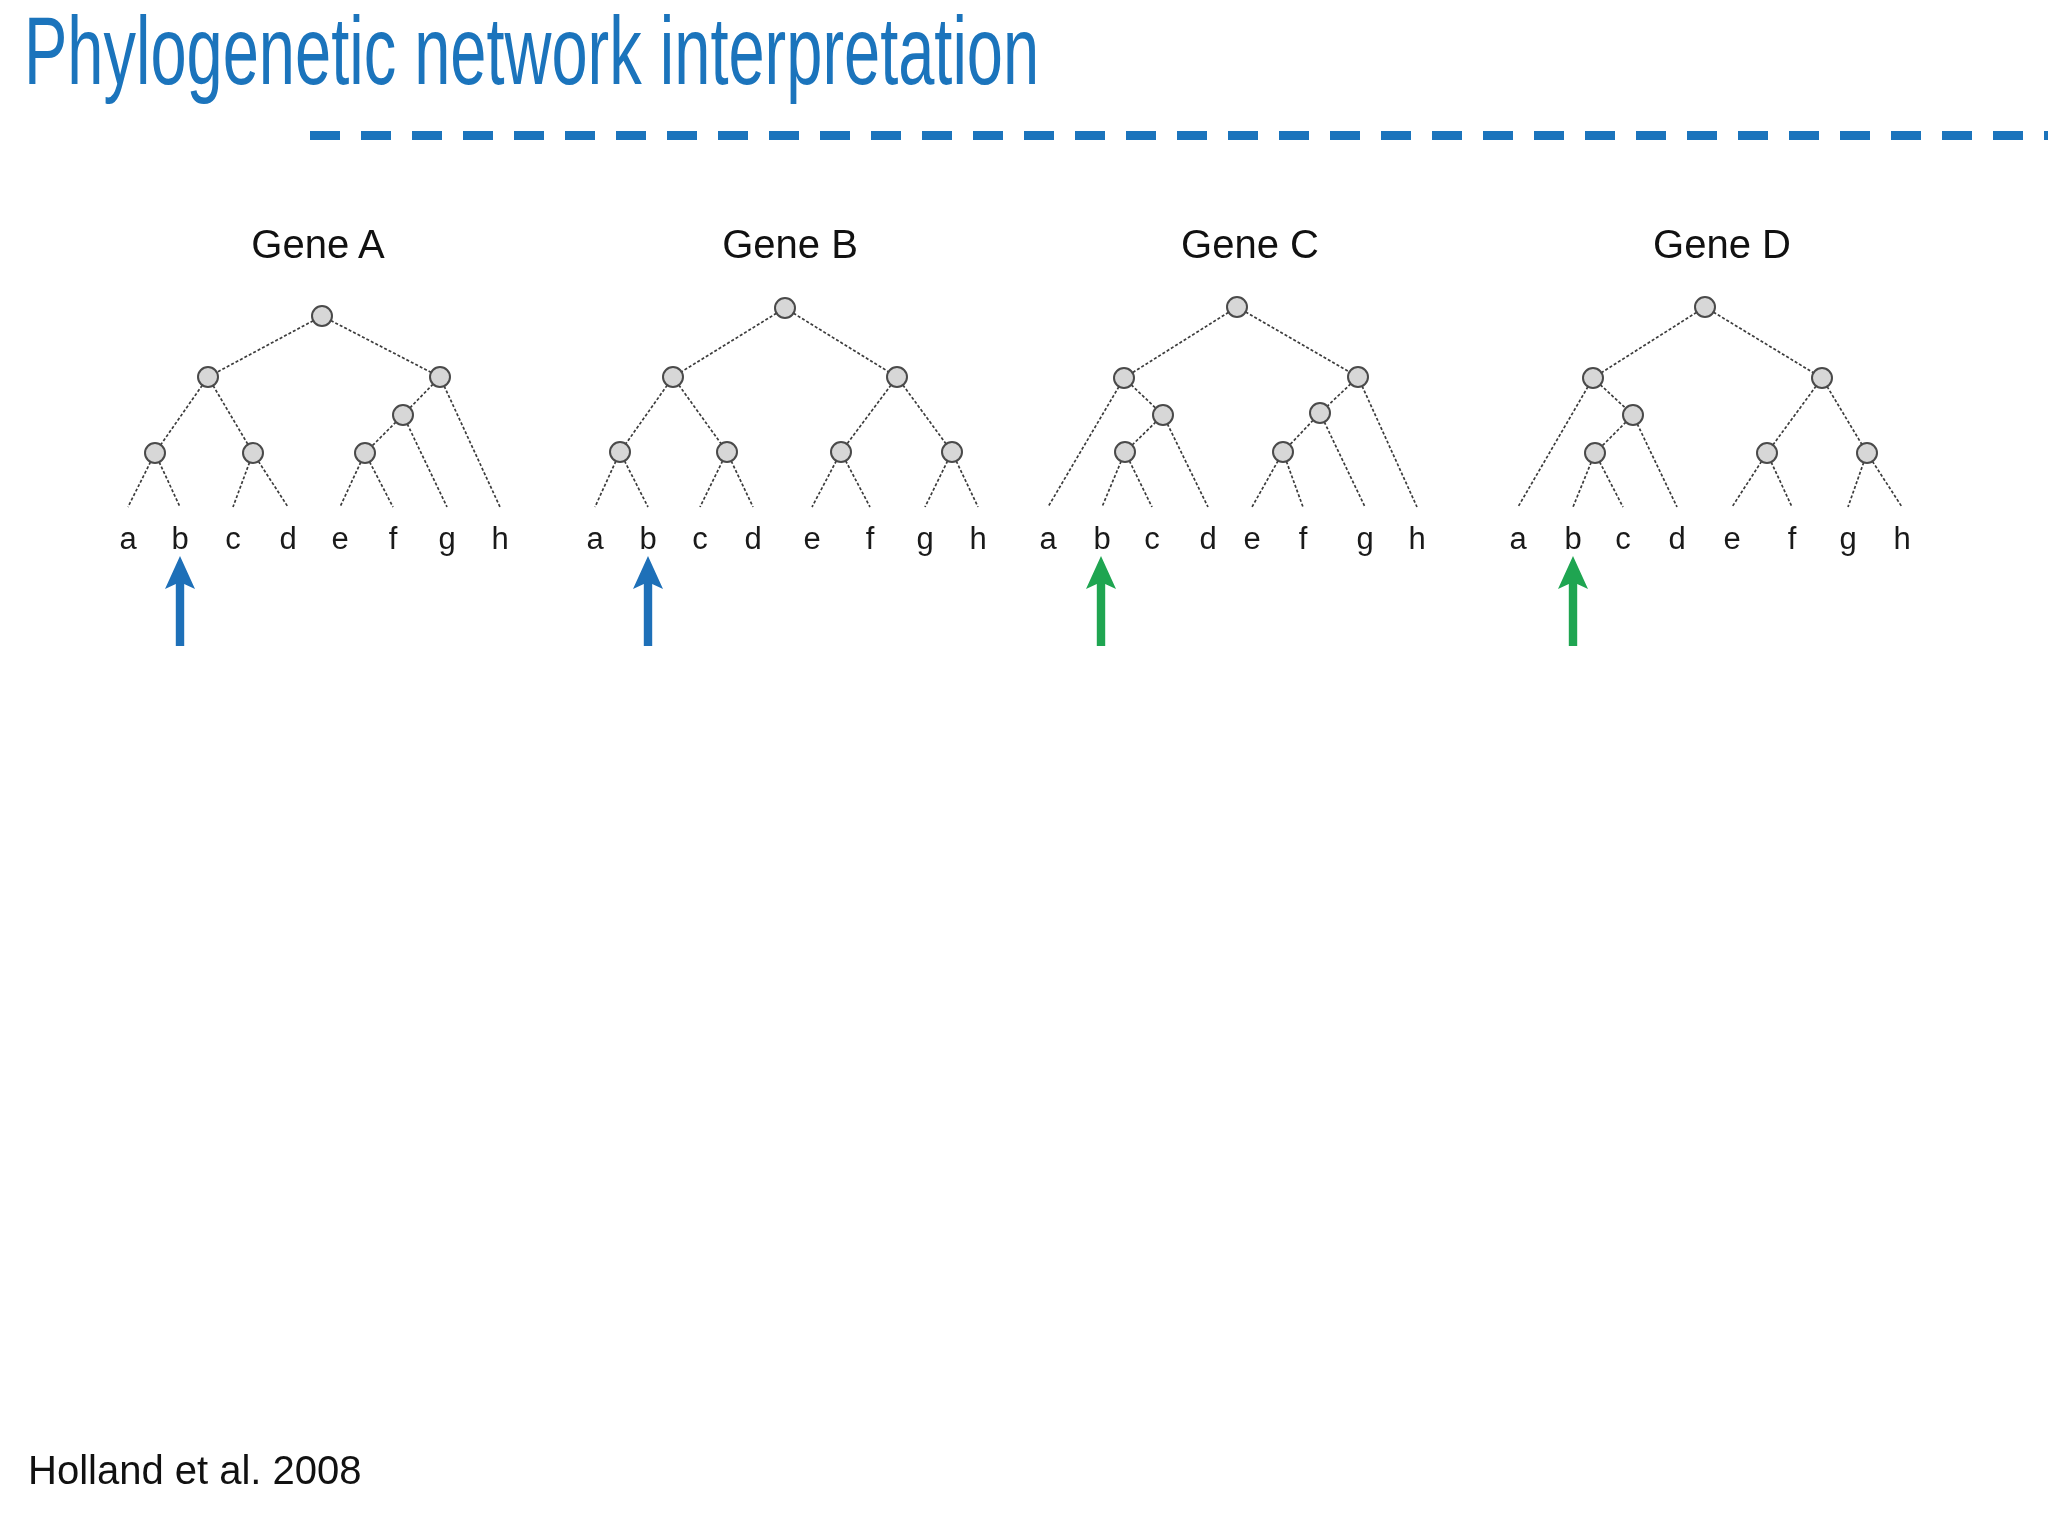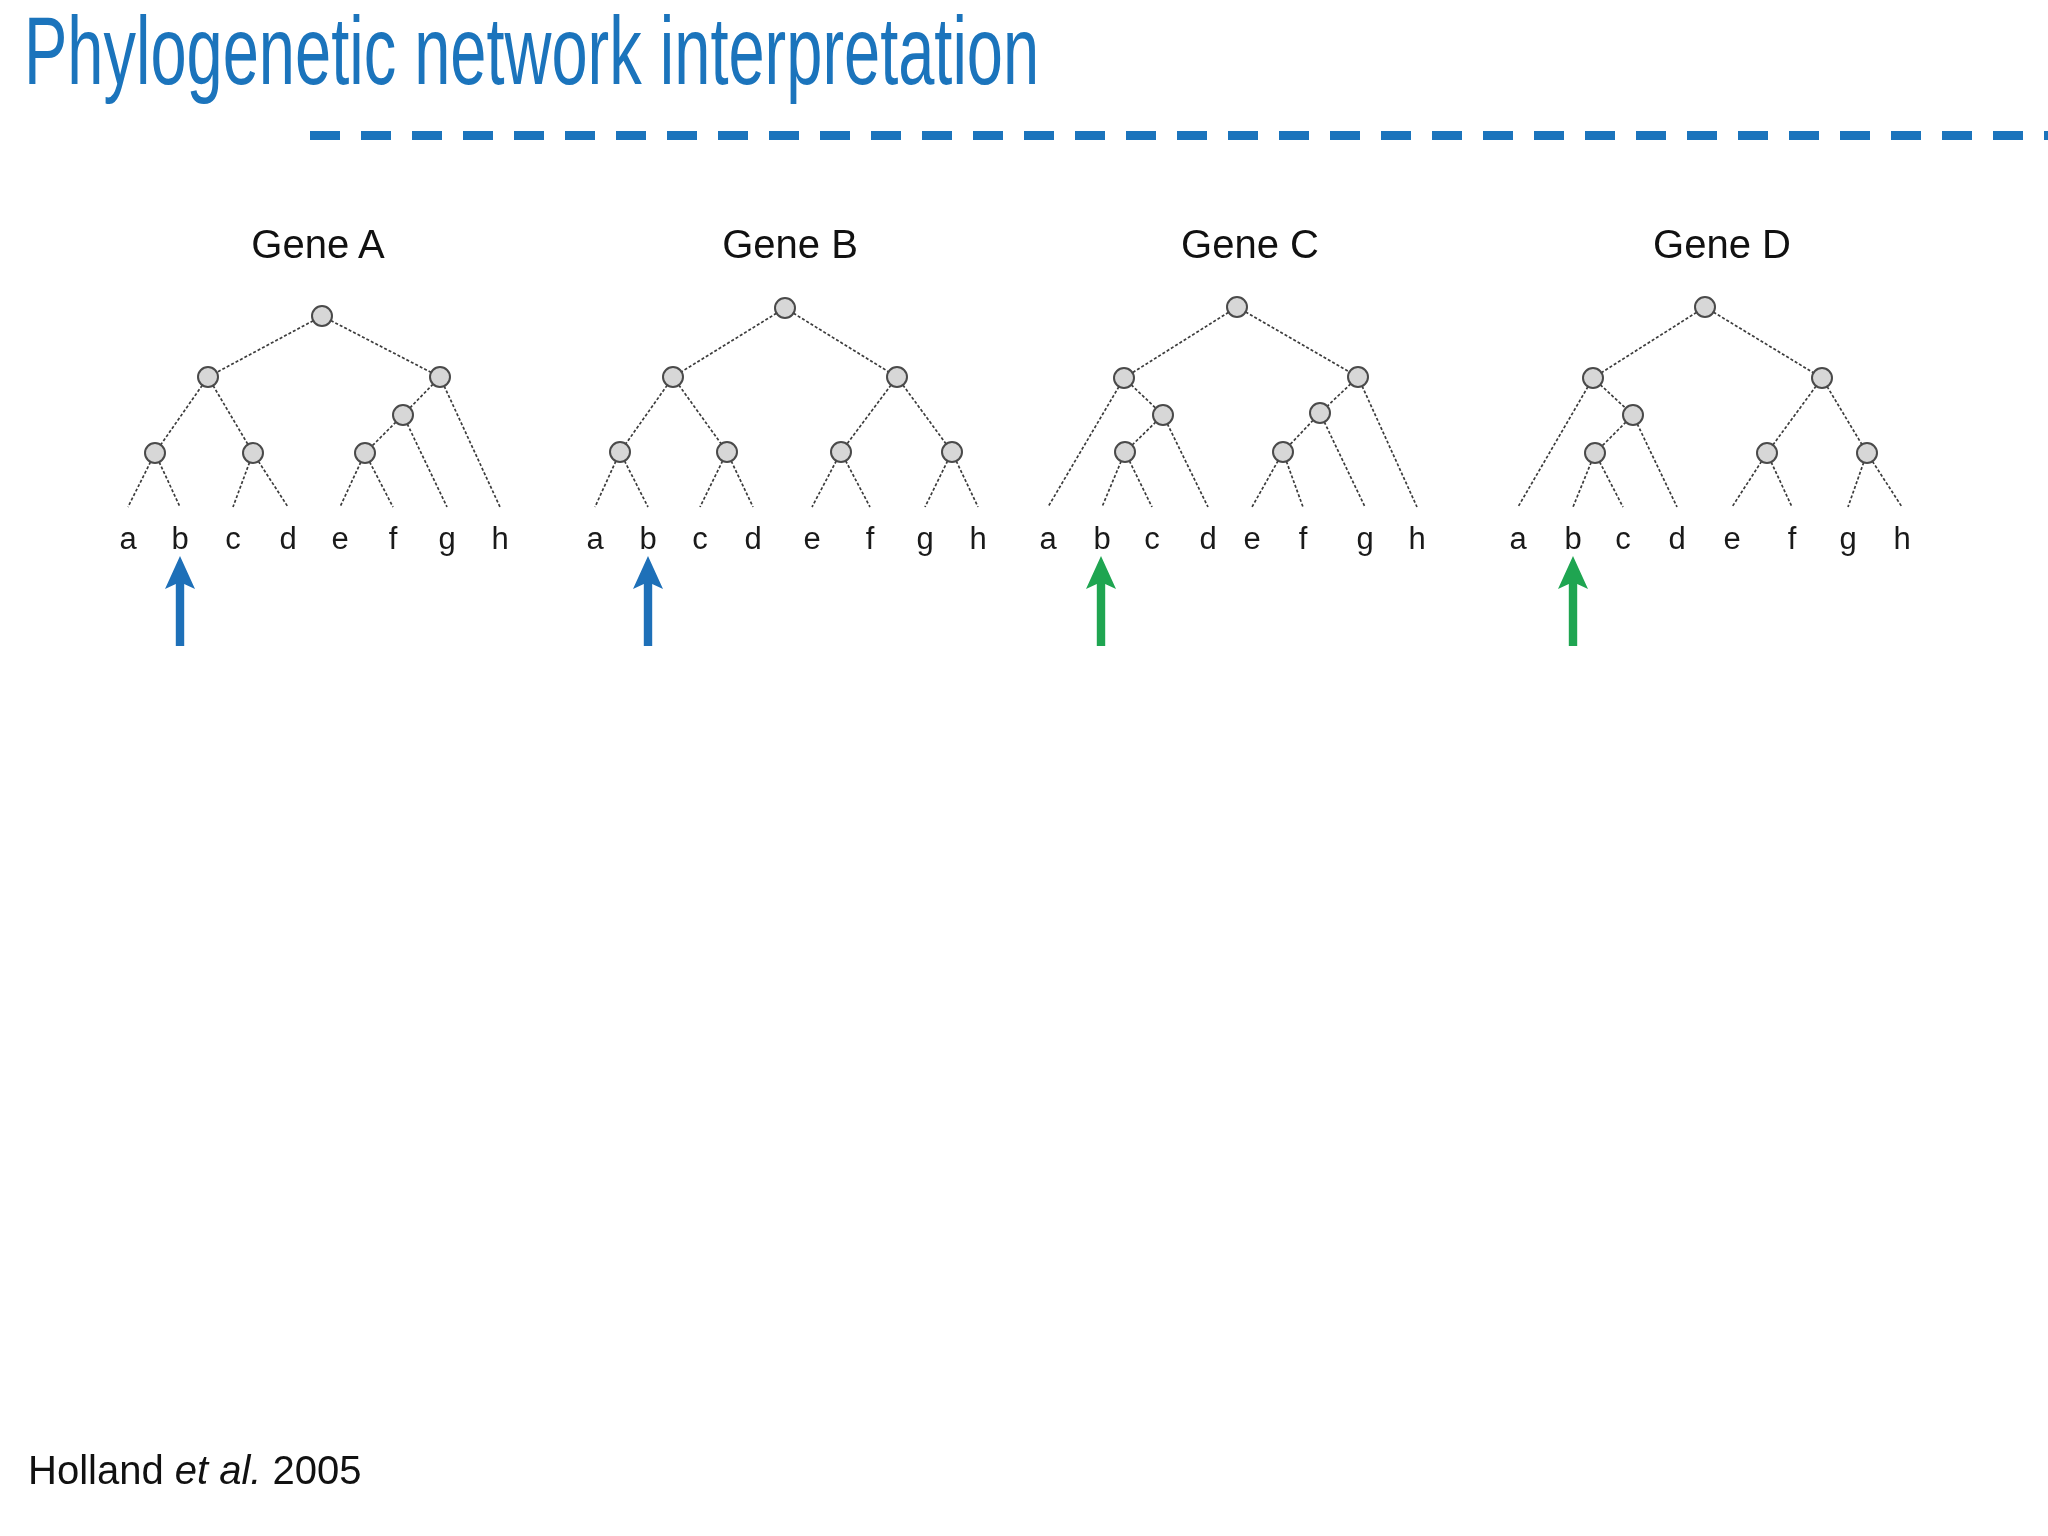--- a/index.html
+++ b/index.html
@@ -12,21 +12,21 @@
     font-size:97px;font-weight:400;letter-spacing:0px;line-height:1.05;
     transform:scaleX(0.67);transform-origin:left top;white-space:nowrap;
   }
   .title-underline{
     position:absolute;top:131px;left:310px;width:1738px;height:9px;
   }
   .figure-svg{position:absolute;left:0;top:0;}
   .citation{
     position:absolute;left:28px;top:1448px;font-size:40px;color:#111111;
   }
-  .citation .it{font-style:italic;}
+  .citation .it{}
 </style>
 </head>
 <body>
 
 <div class="slide-title" style="color: rgb(27, 116, 188);">Phylogenetic network interpretation</div>
 
 <div class="title-underline" style="background: repeating-linear-gradient(90deg, rgb(27, 116, 188) 0px, rgb(27, 116, 188) 30px, transparent 30px, transparent 51px);"></div>
 
 <svg class="figure-svg" id="figure" width="2048" height="1536" viewBox="0 0 2048 1536">
     <g>
@@ -156,13 +156,13 @@
       <text x="1623" y="549" text-anchor="middle" font-size="31" fill="#1A1A1A">c</text>
       <text x="1677" y="549" text-anchor="middle" font-size="31" fill="#1A1A1A">d</text>
       <text x="1732" y="549" text-anchor="middle" font-size="31" fill="#1A1A1A">e</text>
       <text x="1792" y="549" text-anchor="middle" font-size="31" fill="#1A1A1A">f</text>
       <text x="1848" y="549" text-anchor="middle" font-size="31" fill="#1A1A1A">g</text>
       <text x="1902" y="549" text-anchor="middle" font-size="31" fill="#1A1A1A">h</text>
       <polygon points="1573,556 1558,589 1568.8,584 1568.8,646 1577.2,646 1577.2,584 1588,589" fill="#1FA551"></polygon>
     </g>
   </svg>
 
-<div class="citation"><span>Holland </span><span class="it">et al.</span><span> 2005</span></div>
+<div class="citation"><span>Holland </span><span class="it">et al.</span><span> 2008</span></div>
 
 </body></html>

